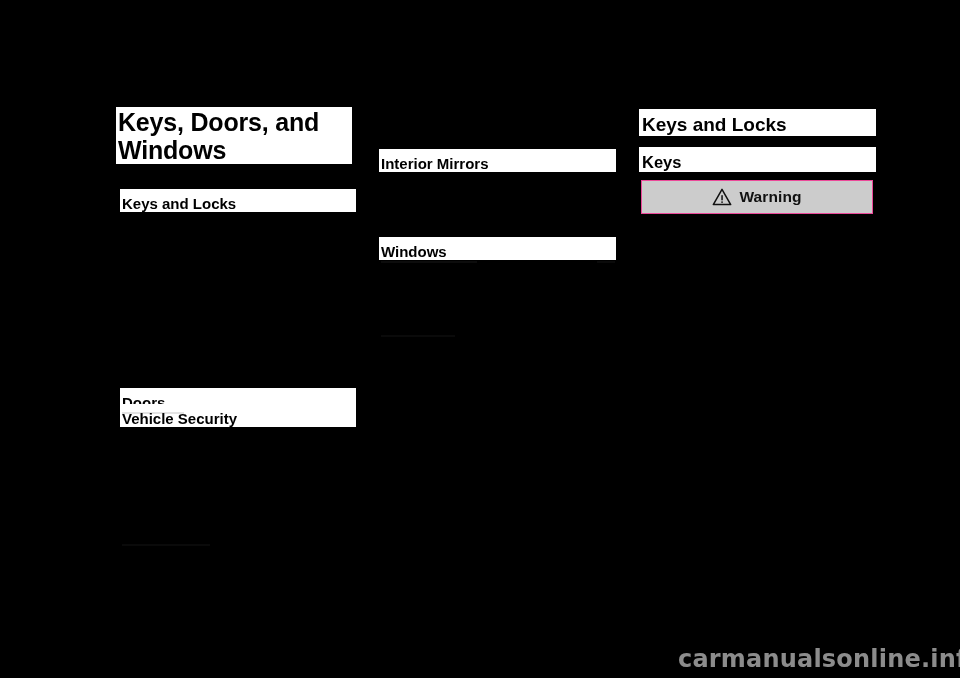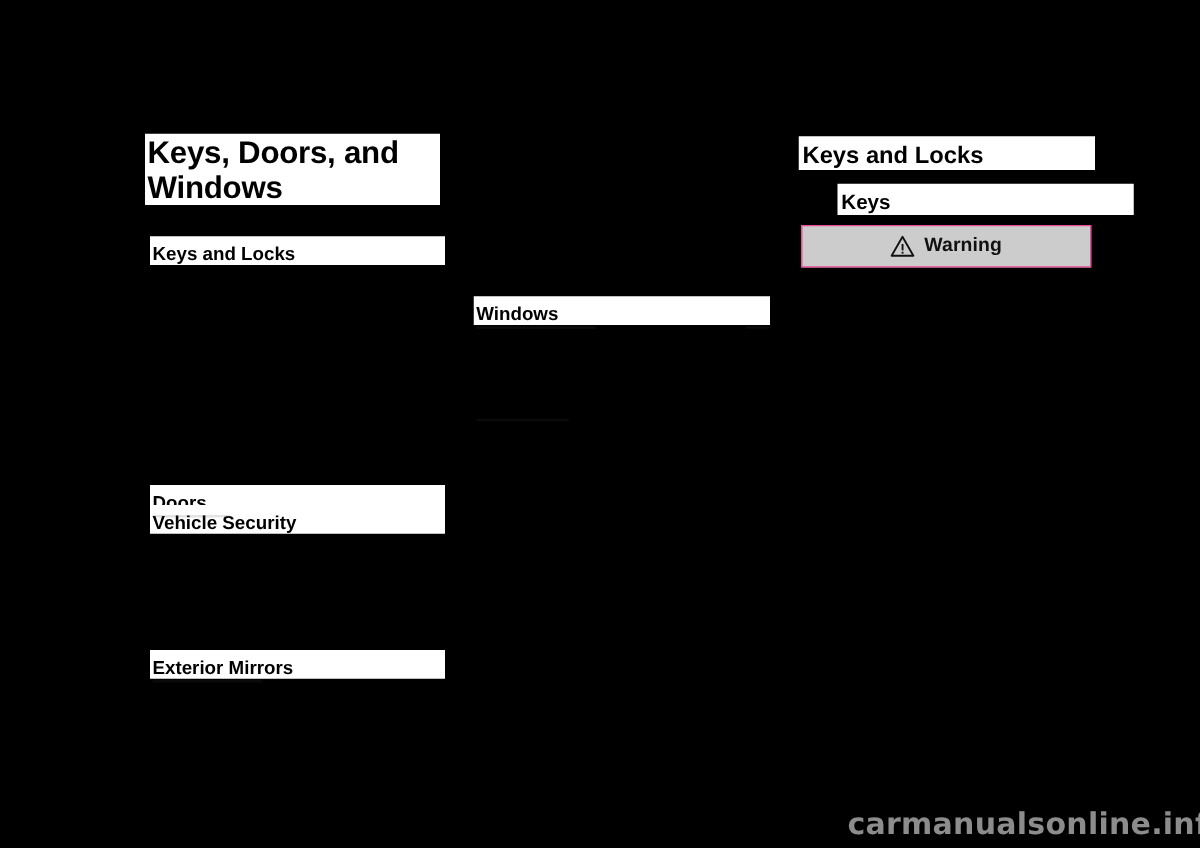--- a/index.html
+++ b/index.html
@@ -60,21 +60,20 @@
   }
   .bar-lg {
     height: 27px;
     font-size: 19px;
     padding-left: 3px;
   }
   .bar-md {
     height: 25px;
     font-size: 16.5px;
     padding-left: 3px;
-    margin-left: 31px;
   }
 
   
   .col-left  { left: 120px; width: 236px; }
   .col-mid   { left: 379px; width: 237px; }
   .col-right { left: 639px; width: 237px; }
 
   
   .warning-box {
     left: 641px;
@@ -132,24 +131,24 @@
   </div>
 
   <div class="bar bar-sm abs col-left" style="top:388px;">
     <span>Doors</span>
   </div>
 
   <div class="bar bar-sm abs col-left" style="top:404px;">
     <span>Vehicle Security</span>
   </div>
 
-  <div class="bar bar-sm abs col-left" style="top:520px;">
-    <span>Exterior Mirrors</span>
+
+  <div class="bar bar-sm abs col-mid" style="top:149px;">
+    <span>Interior Mirrors</span>
   </div>
-
 
   <div class="bar bar-sm abs col-mid" style="top:237px;">
     <span>Windows</span>
   </div>
 
 
   <div class="tick" style="left:381px; top:261px; width:96px; opacity:.20;"></div>
   <div class="tick" style="left:597px; top:261px; width:18px; opacity:.18;"></div>
   <div class="tick" style="left:381px; top:335px; width:74px; opacity:.18;"></div>
   <div class="tick" style="left:122px; top:544px; width:88px; opacity:.18;"></div>

